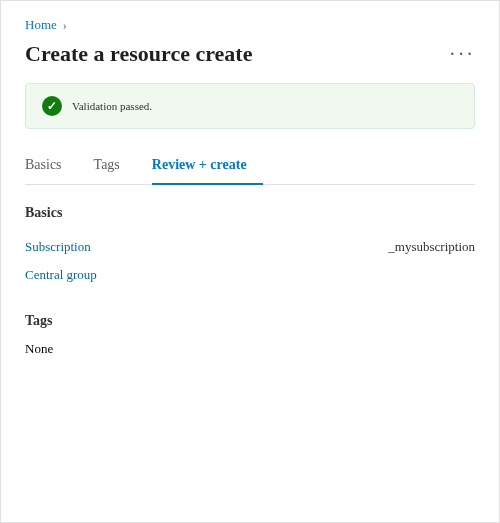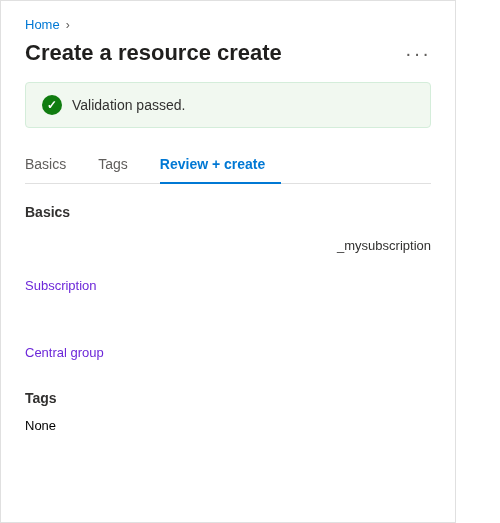--- a/index.html
+++ b/index.html
@@ -11,25 +11,26 @@
     body {
       font-family: 'Segoe UI', -apple-system, BlinkMacSystemFont, sans-serif;
       background: #ffffff;
       width: 500px;
       min-height: 523px;
       color: #323130;
       font-size: 14px;
     }
 
     .page-container {
-      width: 456px;
+      width: 500px;
       min-height: 523px;
       background: #ffffff;
       padding: 16px 24px 24px 24px;
       border: 1px solid #e0e0e0;
+      font-family: Liberation Serif, serif;
     }
 
     .breadcrumb {
       display: flex;
       align-items: center;
       margin-bottom: 8px;
       font-size: 13px;
     }
 
     .breadcrumb-link {
@@ -90,21 +91,21 @@
 
     .validation-icon::after {
       content: '✓';
       color: white;
       font-size: 12px;
       font-weight: bold;
     }
 
     .validation-text {
       color: #323130;
-      font-size: 14px;
+      font-size: 11px;
     }
 
     .tabs-container {
       display: flex;
       border-bottom: 1px solid #e0e0e0;
       margin-bottom: 20px;
     }
 
     .tab {
       padding: 8px 16px 10px 0;
@@ -138,24 +139,23 @@
     }
 
     .field-row {
       display: flex;
       justify-content: space-between;
       align-items: flex-start;
       padding: 6px 0;
     }
 
     .field-label {
-      color: #6d28d9;
+      color: #0369a1;
       font-size: 13px;
       min-width: 150px;
-      margin-top: 40px;
     }
 
     .field-value {
       color: #323130;
       font-size: 13px;
       text-align: center;
     }
 
     .tags-section {
       margin-top: 8px;

